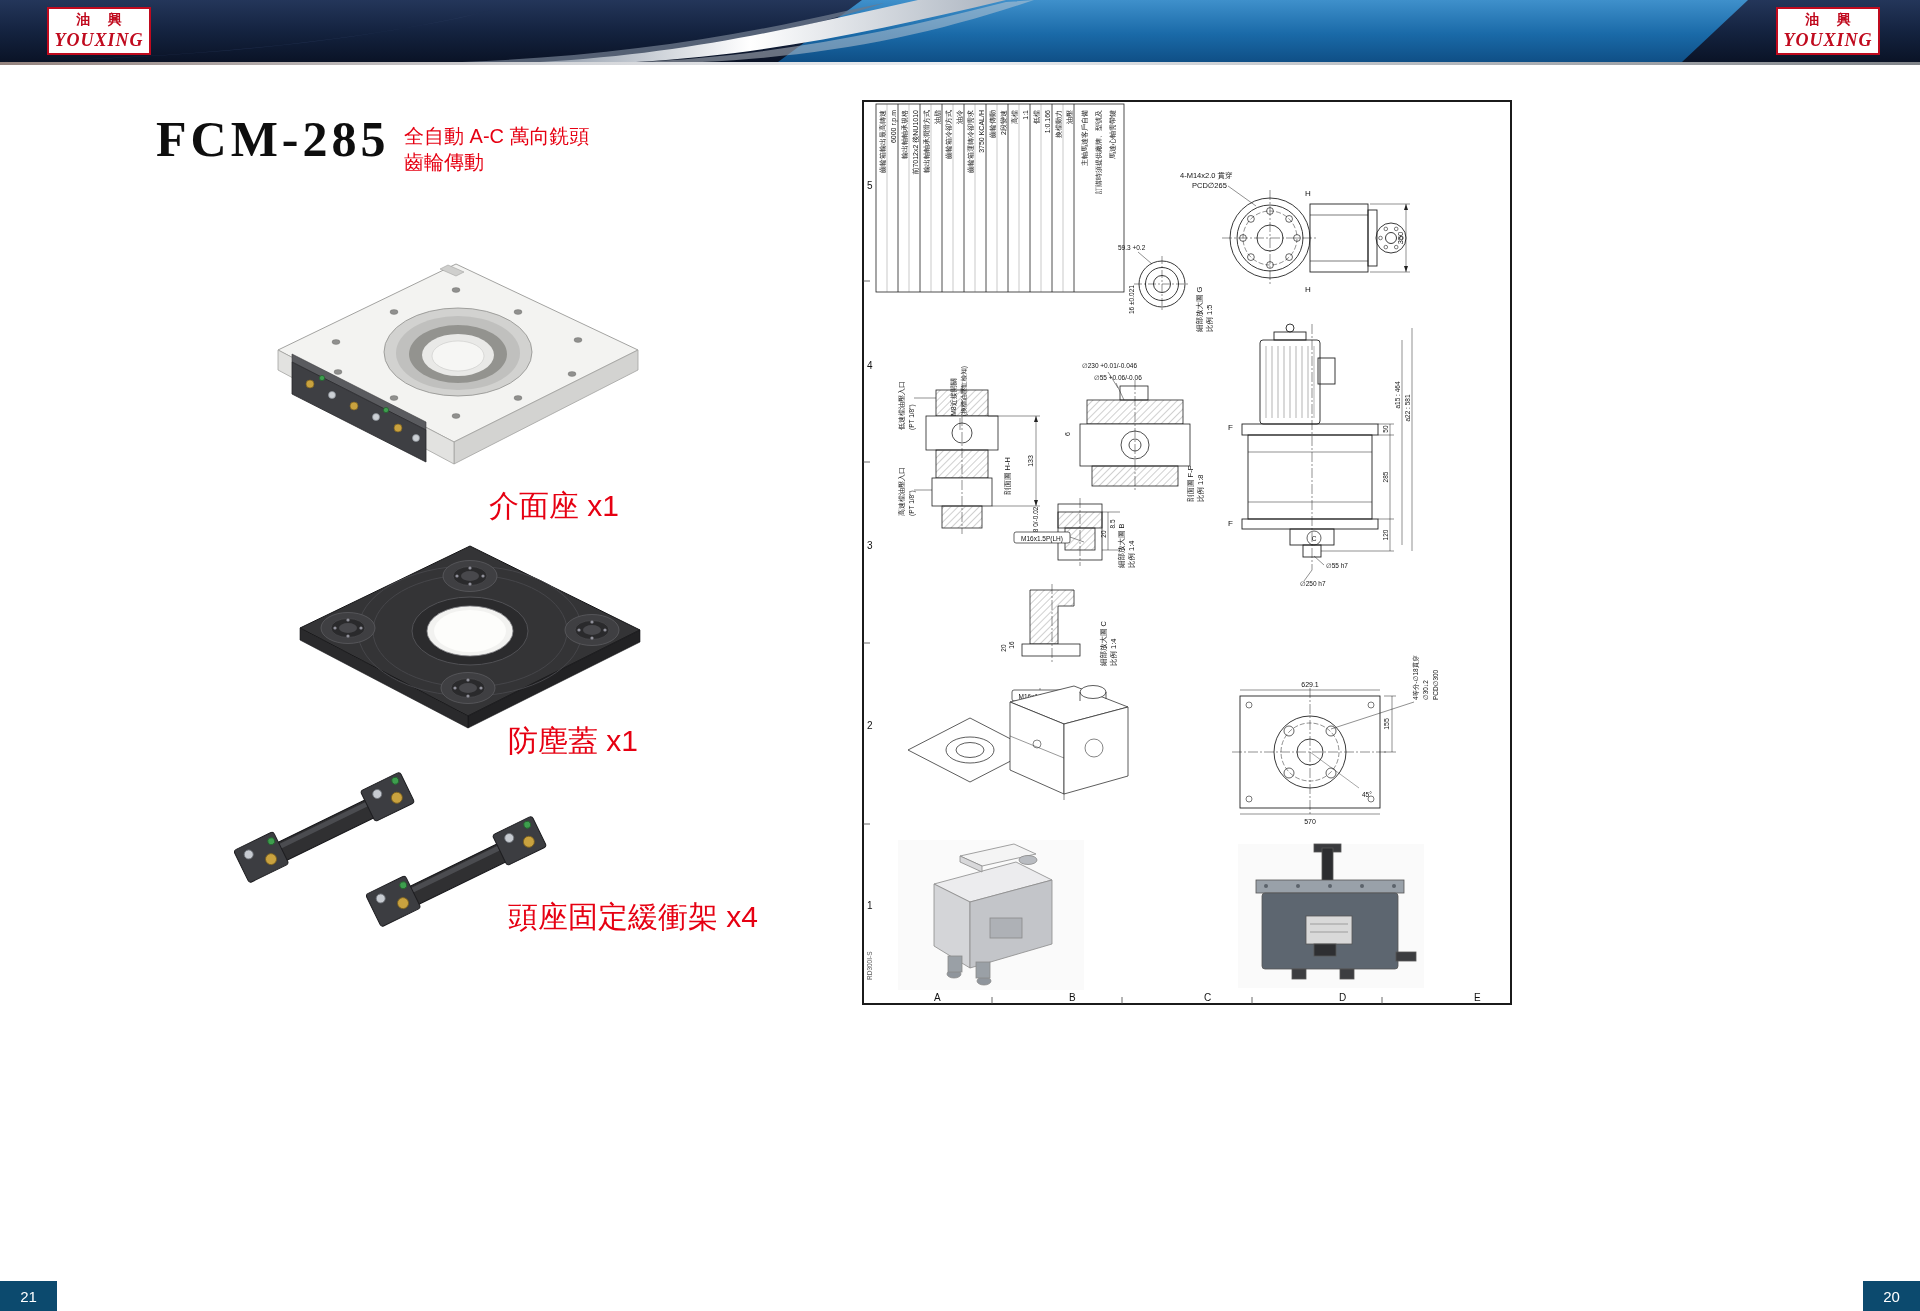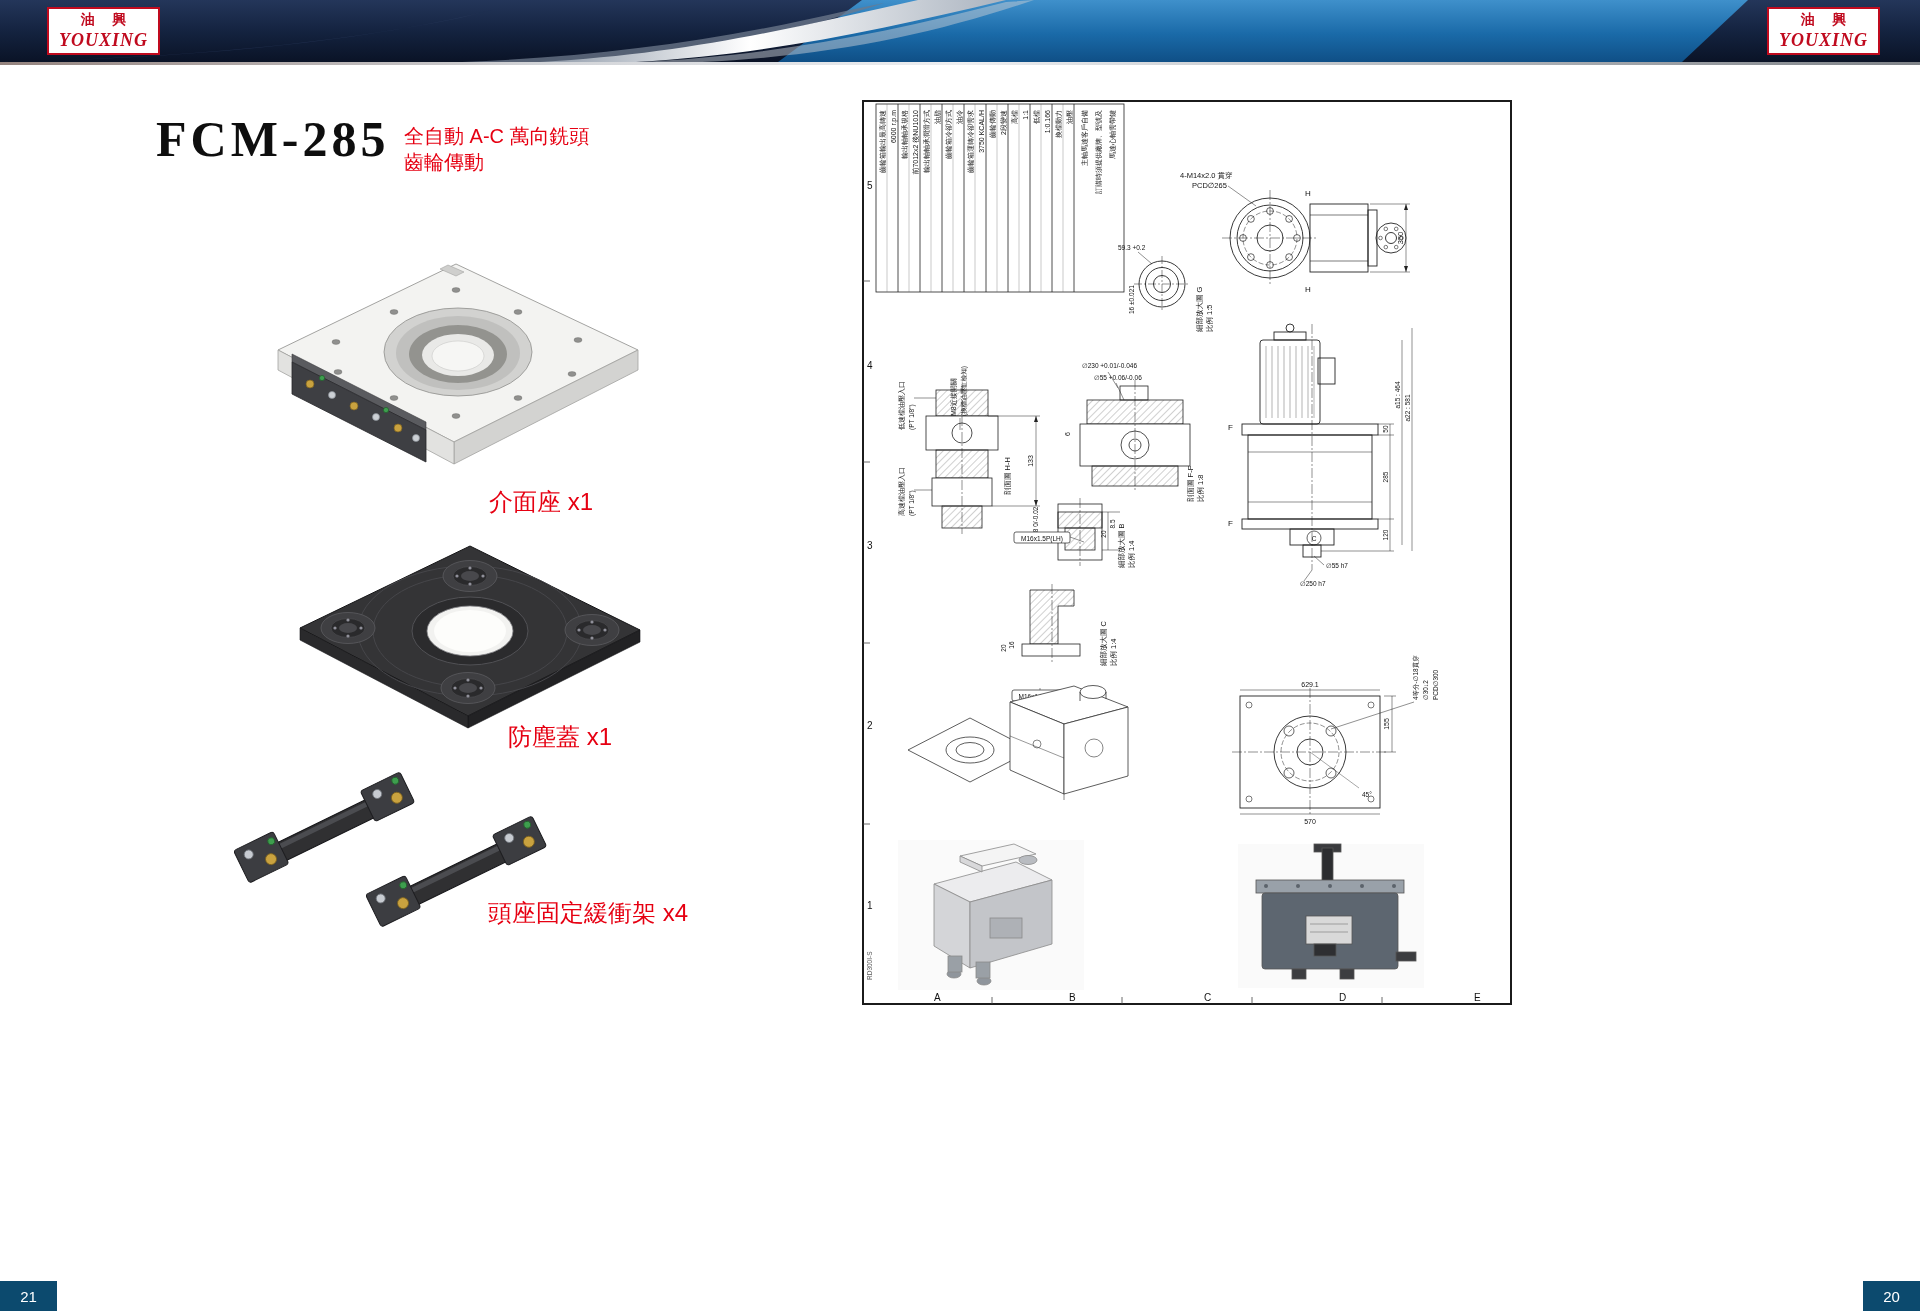--- a/index.html
+++ b/index.html
@@ -2,37 +2,37 @@
 <html><head>
 <meta charset="utf-8">
 <style>
   *{margin:0;padding:0;box-sizing:border-box}
   html,body{width:1920px;height:1311px}
   body{position:relative;background:#fff;font-family:"Liberation Sans",sans-serif;overflow:hidden}
   .banner{position:absolute;top:0;left:0;width:1920px;height:62px}
   .banner svg{display:block;width:100%;height:100%}
   .banner-strip{position:absolute;top:62px;left:0;width:1920px;height:3px;
     background:linear-gradient(90deg,#5a4038 0%,#b9bcc2 28%,#e3e5e9 50%,#8d939b 75%,#3a4048 100%);opacity:.65}
-  .logo{position:absolute;top:7px;width:113px;height:48px;background:#fff;border:2px solid #c00a1e;
+  .logo{position:absolute;top:7px;width:104px;height:48px;background:#fff;border:2px solid #c00a1e;
     display:flex;flex-direction:column;align-items:center;justify-content:center;gap:1px;z-index:5}
   .logo-left{left:47px}.logo-right{right:40px}
   .logo-cn{font-family:"Liberation Serif",serif;font-weight:bold;font-size:14px;color:#c00a1e;letter-spacing:7px;text-indent:7px;white-space:nowrap}
   .logo-en{font-family:"Liberation Serif",serif;font-style:italic;font-weight:bold;font-size:18px;color:#c00a1e;letter-spacing:1px}
   .model-title{position:absolute;left:156px;top:110px;font-family:"Liberation Serif",serif;font-weight:bold;
     font-size:50px;letter-spacing:4px;color:#0e0e0e}
   .model-sub{position:absolute;left:404px;top:124px;color:#e60012;font-size:20px;line-height:1.28}
   .fig{position:absolute}
   .fig svg{display:block;width:100%;height:100%}
   .fig1{left:266px;top:252px;width:392px;height:245px}
   .fig2{left:294px;top:540px;width:356px;height:196px}
   .fig3{left:230px;top:746px;width:350px;height:190px}
-  .fig-label{position:absolute;color:#e60012;font-size:24px;white-space:nowrap}
+  .fig-label{position:absolute;color:#e60012;font-size:30px;white-space:nowrap}
   .lbl1{left:489px;top:486px}
   .lbl2{left:508px;top:721px}
-  .lbl3{left:488px;top:897px}
+  .lbl3{left:508px;top:897px}
   .sheet{position:absolute;left:862px;top:100px;width:650px;height:905px}
   .sheet svg{display:block;width:100%;height:100%}
   .sheet text{font-family:"Liberation Sans",sans-serif;fill:#111}
   .pagenum{position:absolute;bottom:0;width:57px;height:30px;background:#0c4a6e;color:#fff;font-size:15px;
     display:flex;align-items:center;justify-content:center}
   .pagenum-left{left:0}
   .pagenum-right{right:0}
 </style>
 </head>
 <body>

